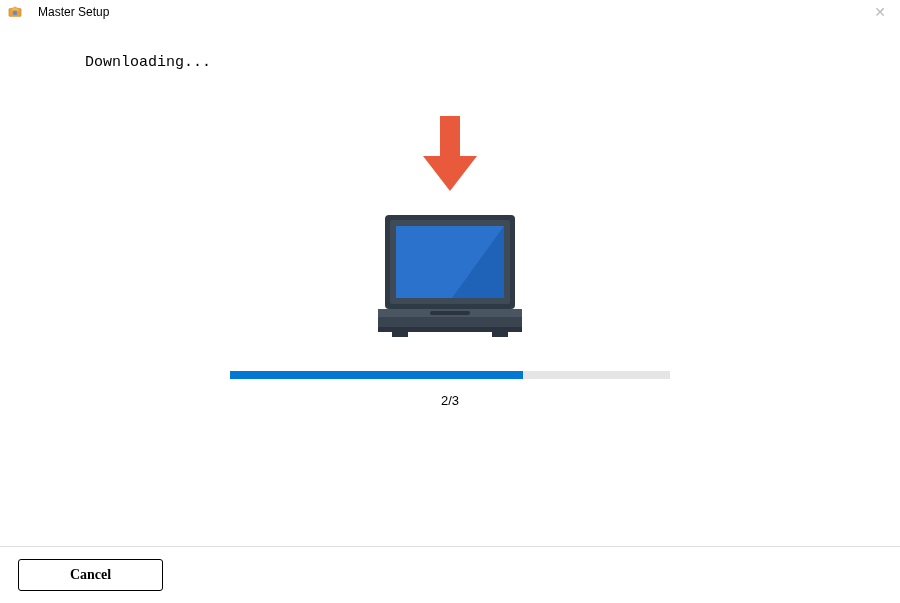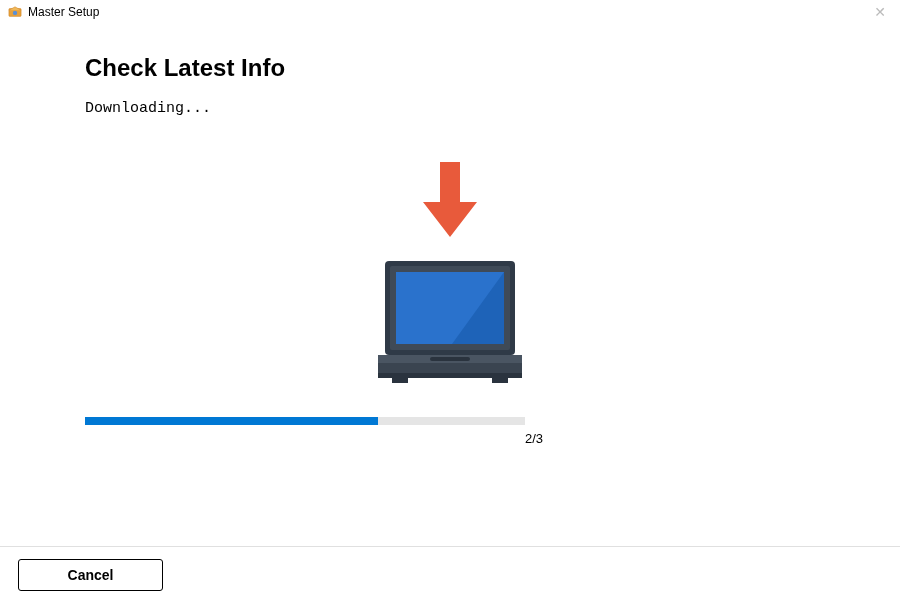--- a/index.html
+++ b/index.html
@@ -14,21 +14,21 @@
     .titlebar {
       display: flex;
       align-items: center;
       justify-content: space-between;
       padding: 4px 8px;
       height: 24px;
     }
     .titlebar-left {
       display: flex;
       align-items: center;
-      gap: 6px;
+      gap: 16px;
       justify-content: flex-end;
     }
     .app-icon {
       width: 14px;
       height: 14px;
       display: inline-block;
     }
     .titlebar-text {
       font-size: 12px;
       color: #000;
@@ -66,22 +66,22 @@
       height: 90px;
     }
     .laptop-svg {
       width: 200px;
       height: 130px;
       margin-top: 10px;
     }
     .progress-container {
       margin-top: 30px;
       display: flex;
-      flex-direction: row;
-      align-items: flex-start;
+      flex-direction: column;
+      align-items: center;
     }
     .progress-bar {
       width: 440px;
       height: 8px;
       background: #e5e5e5;
       position: relative;
     }
     .progress-fill {
       height: 100%;
       background: #0078d4;
@@ -101,42 +101,41 @@
     }
     .cancel-btn {
       background: #fff;
       border: 1px solid #000;
       border-radius: 3px;
       padding: 7px 0;
       width: 145px;
       font-size: 14px;
       font-weight: 700;
       cursor: pointer;
-      font-family: Liberation Sans, sans-serif;
+      font-family: Liberation Serif, serif;
     }
   </style>
 </head>
 <body>
 
 <div class="titlebar">
   <div class="titlebar-left">
     <span class="app-icon">
       <svg viewBox="0 0 16 16" width="14" height="14">
         <rect x="1" y="4" width="14" height="9" rx="1" fill="#e8a13a" stroke="#c77b1f" stroke-width="0.5"></rect>
         <path d="M1 6 L8 2 L15 6" fill="#f0b85a" stroke="#c77b1f" stroke-width="0.5"></path>
         <circle cx="8" cy="9" r="2.5" fill="#5a8fd6"></circle>
       </svg>
     </span>
     <span class="titlebar-text">Master Setup</span>
   </div>
   <span class="close-x">✕</span>
 </div>
 
 <div class="content">
-  <h1 class="heading">Check Latest Info</h1>
   <div class="status-text">Downloading...</div>
 
   <div class="illustration">
     <svg class="arrow-svg" viewBox="0 0 70 90">
       <path d="M 25 5 L 45 5 L 45 45 L 62 45 L 35 80 L 8 45 L 25 45 Z" fill="#e85a3b"></path>
     </svg>
     <svg class="laptop-svg" viewBox="0 0 200 130">
 
       <rect x="35" y="4" width="130" height="94" rx="4" fill="#2f3a47"></rect>
 

